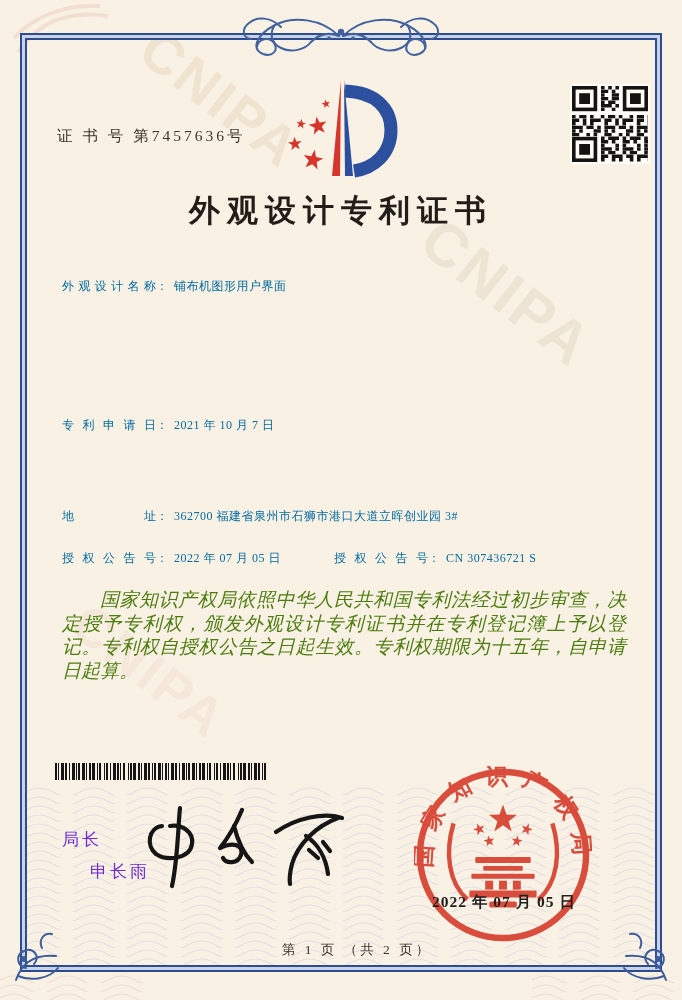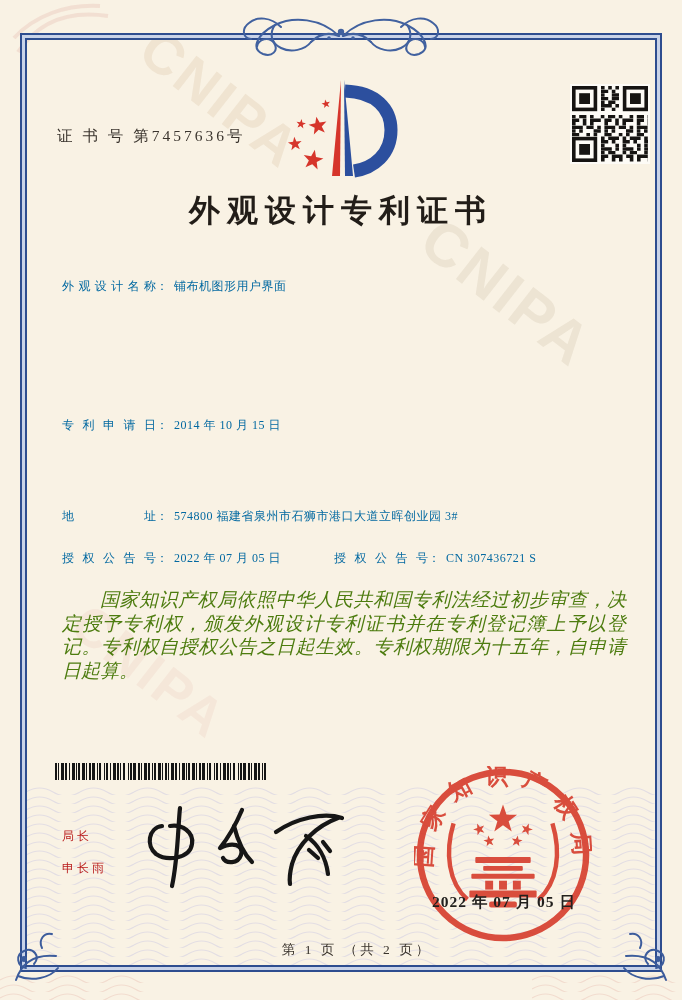--- a/index.html
+++ b/index.html
@@ -47,23 +47,23 @@
   
   .waves{position:absolute;left:26px;top:786px;pointer-events:none;}
   .pinkwaves{position:absolute;pointer-events:none;}
   .barcode{position:absolute;left:55px;top:763px;}
   .seal{position:absolute;left:414px;top:766px;}
   .seal-date{
     position:absolute;left:416px;top:892px;width:176px;text-align:center;
     font-size:15.5px;font-weight:600;letter-spacing:1px;color:#22201e;
   }
   .signer{position:absolute;left:62px;font-family:Liberation Serif, serif;
-    font-size:12px;letter-spacing:3px;color:#b91c1c;}
+    font-size:17px;letter-spacing:3px;color:#6d28d9;}
   .signer-title{top:828px;}
-  .signer-name{top:860px;}
+  .signer-name{top:860px;margin-left:28px;}
   .signature{position:absolute;left:138px;top:798px;}
   .footer{
     position:absolute;left:0;right:0;top:941px;text-align:center;
     font-size:13.5px;letter-spacing:3px;color:#3a342d;margin-left:32px;
   }
   .ornament-top{position:absolute;left:211px;top:8px;}
   .flourish{position:absolute;bottom:16px;}
   .flourish-left{left:12px;}
   .flourish-right{right:12px;transform:scaleX(-1);}
 </style>
@@ -190,24 +190,24 @@
       </g>
     </g>
   </svg>
 
   <div class="title">外观设计专利证书</div>
 
   <div class="frow" style="top:278px">
     <span class="flabel">外观设计名称</span><span class="fcolon">：</span><span class="fvalue">铺布机图形用户界面</span>
   </div>
   <div class="frow" style="top:417px">
-    <span class="flabel">专利申请日</span><span class="fcolon">：</span><span class="fvalue">2014 年 10 月 15 日</span>
+    <span class="flabel">专利申请日</span><span class="fcolon">：</span><span class="fvalue">2021 年 10 月 7 日</span>
   </div>
   <div class="frow" style="top:508px">
-    <span class="flabel">地址</span><span class="fcolon">：</span><span class="fvalue">574800 福建省泉州市石狮市港口大道立晖创业园 3#</span>
+    <span class="flabel">地址</span><span class="fcolon">：</span><span class="fvalue">362700 福建省泉州市石狮市港口大道立晖创业园 3#</span>
   </div>
   <div class="frow" style="top:550px">
     <span class="flabel">授权公告号</span><span class="fcolon">：</span><span class="fvalue">2022 年 07 月 05 日</span>
     <span class="grant-right">
       <span class="flabel">授权公告号</span><span class="fcolon">：</span><span class="fvalue">CN 307436721 S</span>
     </span>
   </div>
 
   <div class="paras">
     <p>国家知识产权局依照中华人民共和国专利法经过初步审查，决定授予专利权，颁发外观设计专利证书并在专利登记簿上予以登记。专利权自授权公告之日起生效。专利权期限为十五年，自申请日起算。</p>

